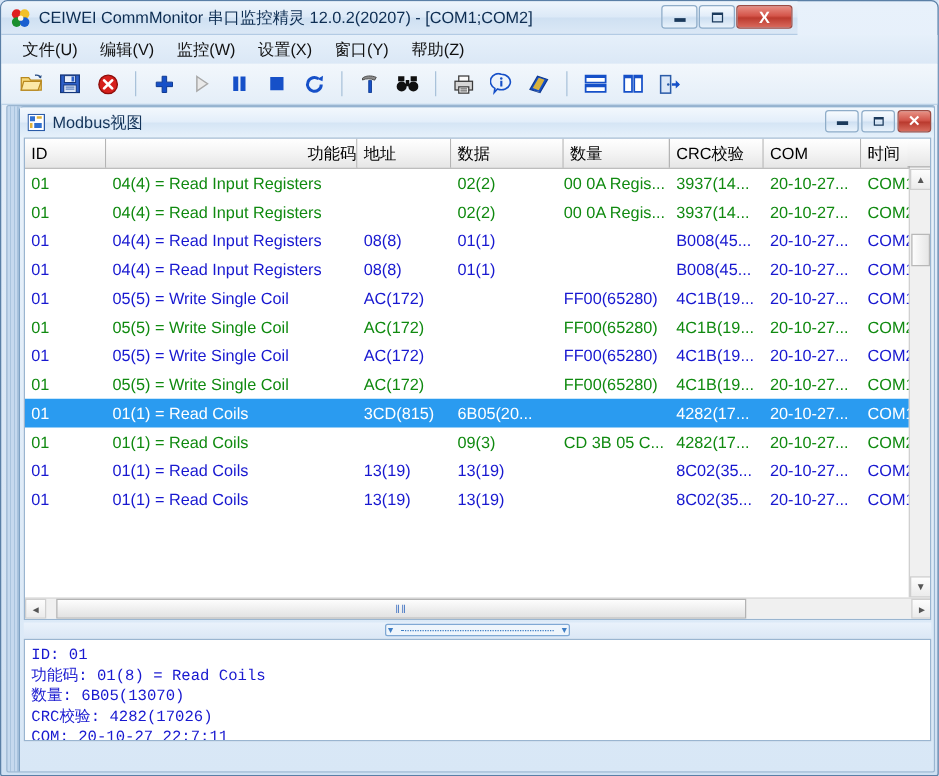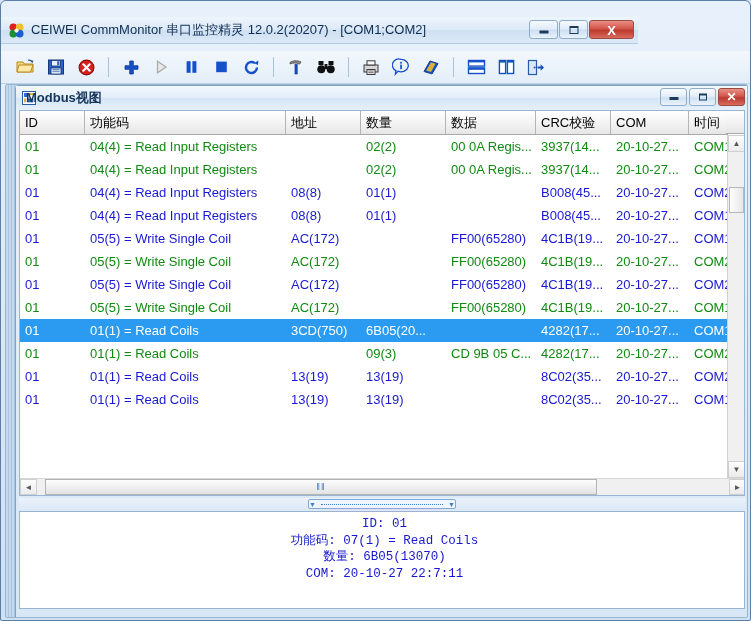--- a/index.html
+++ b/index.html
@@ -17,21 +17,21 @@
     left: 0; top: 0;
     width: 751px; height: 621px;
     background: linear-gradient(to bottom, #e8f1fb 0%, #cfe0f2 100%);
     border: 1px solid #5a7fa6;
     border-radius: 6px 6px 2px 2px;
     overflow: hidden;
   }
 
   
   #titlebar {
-    position: absolute; left: 0; top: 16px;
+    position: absolute; left: 0; top: 0;
     width: 637px; height: 27px;
     background: linear-gradient(to bottom, #eef5fc 0%, #dce9f7 48%, #cfe0f2 52%, #dbe8f6 100%);
     border-bottom: 1px solid #b3cbe4;
   }
   #app-icon {
     position: absolute; left: 7px; top: 5px;
     width: 17px; height: 17px;
   }
   #title-text {
     position: absolute; left: 30px; top: 4px;
@@ -102,22 +102,22 @@
     background: linear-gradient(to bottom,#e9f2fb 0%,#d8e7f6 100%);
     border: 1px solid #7fa2c4;
     border-top-left-radius: 4px; border-top-right-radius: 4px;
   }
   #child-titlebar {
     position: absolute; left: 0; top: 0; width: 732px; height: 24px;
     background: linear-gradient(to bottom,#f3f8fd 0%,#e3eefa 48%,#d5e5f5 52%,#e6f1fb 100%);
   }
   #child-icon { position: absolute; left: 6px; top: 5px; width: 14px; height: 14px; }
   #child-title {
-    position: absolute; left: 10px; top: 3px;
-    font-size: 13px; color: #14345a; font-weight: bold;
+    position: absolute; left: 26px; top: 3px;
+    font-size: 13px; color: #14345a;
   }
   .child-caption-btns { position: absolute; right: 3px; top: 2px; display:flex; gap: 2px; }
   .ccbtn {
     width: 27px; height: 18px; border: 1px solid #8fadc9; border-radius: 3px;
     background: linear-gradient(to bottom,#f7fbfe 0%,#e4eefa 45%,#cfe0f2 55%,#eaf3fc 100%);
     position: relative; cursor: default;
   }
   .ccbtn.close { border-color:#9c4b43;
     background: linear-gradient(to bottom,#e79286 0%,#d2564b 45%,#ba3a2e 55%,#d76c5e 100%);}
   .ccbtn .g { position:absolute; left:50%; top:50%; transform:translate(-50%,-50%);
@@ -217,25 +217,24 @@
     background: #eef5fc;
     display:flex; align-items:center; justify-content:center; gap:3px;
     cursor: row-resize;
   }
   .grip-tri { font-size: 7px; color: #3f7ec4; line-height:1; }
   .grip-dots { flex:1; border-bottom: 1px dotted #3f7ec4; margin: 0 2px; height: 1px; }
 
   
   #detail-pane {
     position: absolute; left: 3px; top: 425px;
-    width: 726px; height: 98px;
+    width: 726px; height: 82px;
     background: #ffffff; border: 1px solid #9ab5d0;
     overflow: hidden;
     padding: 4px 0 0 5px;
-    text-align: center;
   }
   .dline {
     font-family: "Liberation Mono", monospace;
     font-size: 12.5px; color: #1818d0;
     line-height: 16.6px; white-space: pre;
   }
 </style>
 </head>
 <body>
 
@@ -260,20 +259,28 @@
         <span class="g">
             <span class="max-glyph"></span>
           </span>
       </div>
       <div class="cbtn close">
         <span class="g">X</span>
       </div>
     </div>
   </div>
 
+  <div id="menubar">
+    <div class="menu-item">文件(U)</div>
+    <div class="menu-item">编辑(V)</div>
+    <div class="menu-item">监控(W)</div>
+    <div class="menu-item">设置(X)</div>
+    <div class="menu-item">窗口(Y)</div>
+    <div class="menu-item">帮助(Z)</div>
+  </div>
 
   <div id="toolbar">
 
     <div class="tbtn">
       <svg width="20" height="18" viewBox="0 0 20 18">
         <path d="M1 4h6l1.5 2H17v8H1z" fill="#f6d97a" stroke="#b8891f" stroke-width="1"></path>
         <path d="M3 7h14l-2.5 7H1z" fill="#fbe9a8" stroke="#b8891f" stroke-width="1"></path>
         <path d="M12 2.2c2.4-.4 4 .6 4.4 2.1" fill="none" stroke="#2b4f86" stroke-width="1.1"></path>
         <path d="M17.4 2.2l-.6 2.6-2.3-1.4z" fill="#2b4f86"></path>
       </svg>
@@ -437,31 +444,31 @@
             <span class="g">✕</span>
           </div>
         </div>
       </div>
 
       <div id="grid-wrap">
         <div id="grid-header">
             <div class="hcell" style="width: 65px; flex: 0 0 65px;">
               <span>ID</span>
             </div>
-            <div class="hcell" style="width: 201px; flex: 0 0 201px;">
+            <div class="hcell" style="width: 201px; flex: 0 0 201px; justify-content: flex-end;">
               <span>功能码</span>
             </div>
             <div class="hcell" style="width: 75px; flex: 0 0 75px;">
               <span>地址</span>
             </div>
+            <div class="hcell" style="width: 90px; flex: 0 0 90px;">
+              <span>数据</span>
+            </div>
             <div class="hcell" style="width: 85px; flex: 0 0 85px;">
               <span>数量</span>
-            </div>
-            <div class="hcell" style="width: 90px; flex: 0 0 90px;">
-              <span>数据</span>
             </div>
             <div class="hcell" style="width: 75px; flex: 0 0 75px;">
               <span>CRC校验</span>
             </div>
             <div class="hcell" style="width: 78px; flex: 0 0 78px;">
               <span>COM</span>
             </div>
             <div class="hcell" style="width: 39px; flex: 0 0 39px;">
               <span>时间</span>
             </div>
@@ -545,33 +552,33 @@
               <div class="gcell c-green" style="width: 75px; flex: 0 0 75px;">AC(172)</div>
               <div class="gcell c-green" style="width: 85px; flex: 0 0 85px;"></div>
               <div class="gcell c-green" style="width: 90px; flex: 0 0 90px;">FF00(65280)</div>
               <div class="gcell c-green" style="width: 75px; flex: 0 0 75px;">4C1B(19...</div>
               <div class="gcell c-green" style="width: 78px; flex: 0 0 78px;">20-10-27...</div>
               <div class="gcell c-green" style="width: 39px; flex: 0 0 39px;">COM1</div>
             </div>
             <div class="grow sel">
               <div class="gcell c-blue" style="width: 65px; flex: 0 0 65px;">01</div>
               <div class="gcell c-blue" style="width: 201px; flex: 0 0 201px;">01(1) = Read Coils</div>
-              <div class="gcell c-blue" style="width: 75px; flex: 0 0 75px;">3CD(750)</div>
+              <div class="gcell c-blue" style="width: 75px; flex: 0 0 75px;">3CD(815)</div>
               <div class="gcell c-blue" style="width: 85px; flex: 0 0 85px;">6B05(20...</div>
               <div class="gcell c-blue" style="width: 90px; flex: 0 0 90px;"></div>
               <div class="gcell c-blue" style="width: 75px; flex: 0 0 75px;">4282(17...</div>
               <div class="gcell c-blue" style="width: 78px; flex: 0 0 78px;">20-10-27...</div>
               <div class="gcell c-blue" style="width: 39px; flex: 0 0 39px;">COM1</div>
             </div>
             <div class="grow">
               <div class="gcell c-green" style="width: 65px; flex: 0 0 65px;">01</div>
               <div class="gcell c-green" style="width: 201px; flex: 0 0 201px;">01(1) = Read Coils</div>
               <div class="gcell c-green" style="width: 75px; flex: 0 0 75px;"></div>
               <div class="gcell c-green" style="width: 85px; flex: 0 0 85px;">09(3)</div>
-              <div class="gcell c-green" style="width: 90px; flex: 0 0 90px;">CD 9B 05 C...</div>
+              <div class="gcell c-green" style="width: 90px; flex: 0 0 90px;">CD 3B 05 C...</div>
               <div class="gcell c-green" style="width: 75px; flex: 0 0 75px;">4282(17...</div>
               <div class="gcell c-green" style="width: 78px; flex: 0 0 78px;">20-10-27...</div>
               <div class="gcell c-green" style="width: 39px; flex: 0 0 39px;">COM2</div>
             </div>
             <div class="grow">
               <div class="gcell c-blue" style="width: 65px; flex: 0 0 65px;">01</div>
               <div class="gcell c-blue" style="width: 201px; flex: 0 0 201px;">01(1) = Read Coils</div>
               <div class="gcell c-blue" style="width: 75px; flex: 0 0 75px;">13(19)</div>
               <div class="gcell c-blue" style="width: 85px; flex: 0 0 85px;">13(19)</div>
               <div class="gcell c-blue" style="width: 90px; flex: 0 0 90px;"></div>
@@ -609,20 +616,21 @@
       <div id="splitter">
         <div id="splitter-grip">
           <span class="grip-tri">▼</span>
           <span class="grip-dots"></span>
           <span class="grip-tri">▼</span>
         </div>
       </div>
 
       <div id="detail-pane">
           <div class="dline">ID: 01</div>
-          <div class="dline">功能码: 07(1) = Read Coils</div>
+          <div class="dline">功能码: 01(8) = Read Coils</div>
           <div class="dline">数量: 6B05(13070)</div>
+          <div class="dline">CRC校验: 4282(17026)</div>
           <div class="dline">COM: 20-10-27 22:7:11</div>
         </div>
 
     </div>
   </div>
 </div>
 
 </body></html>

